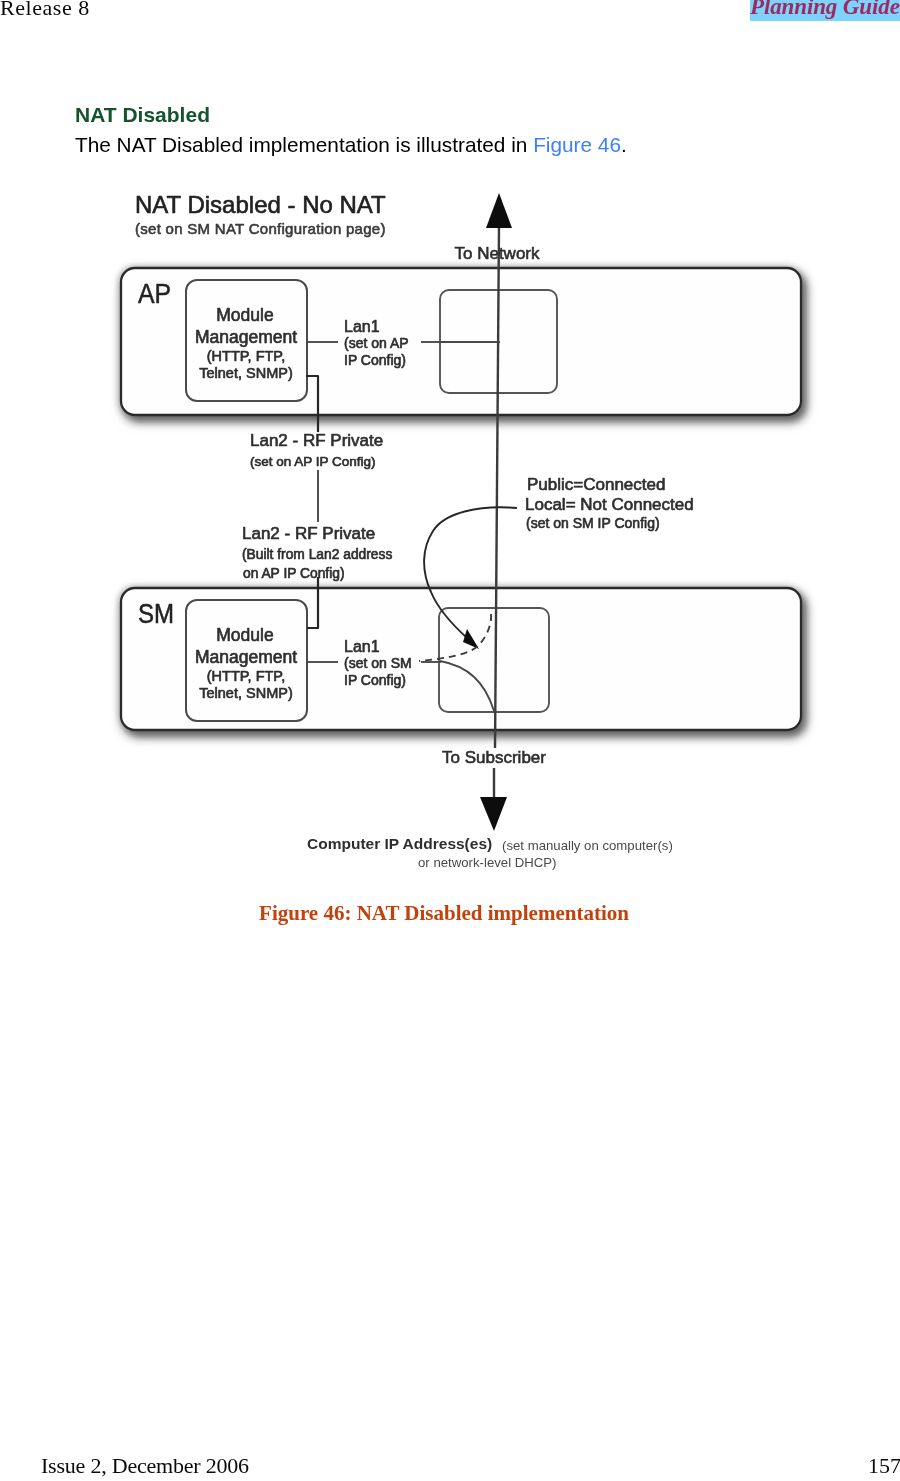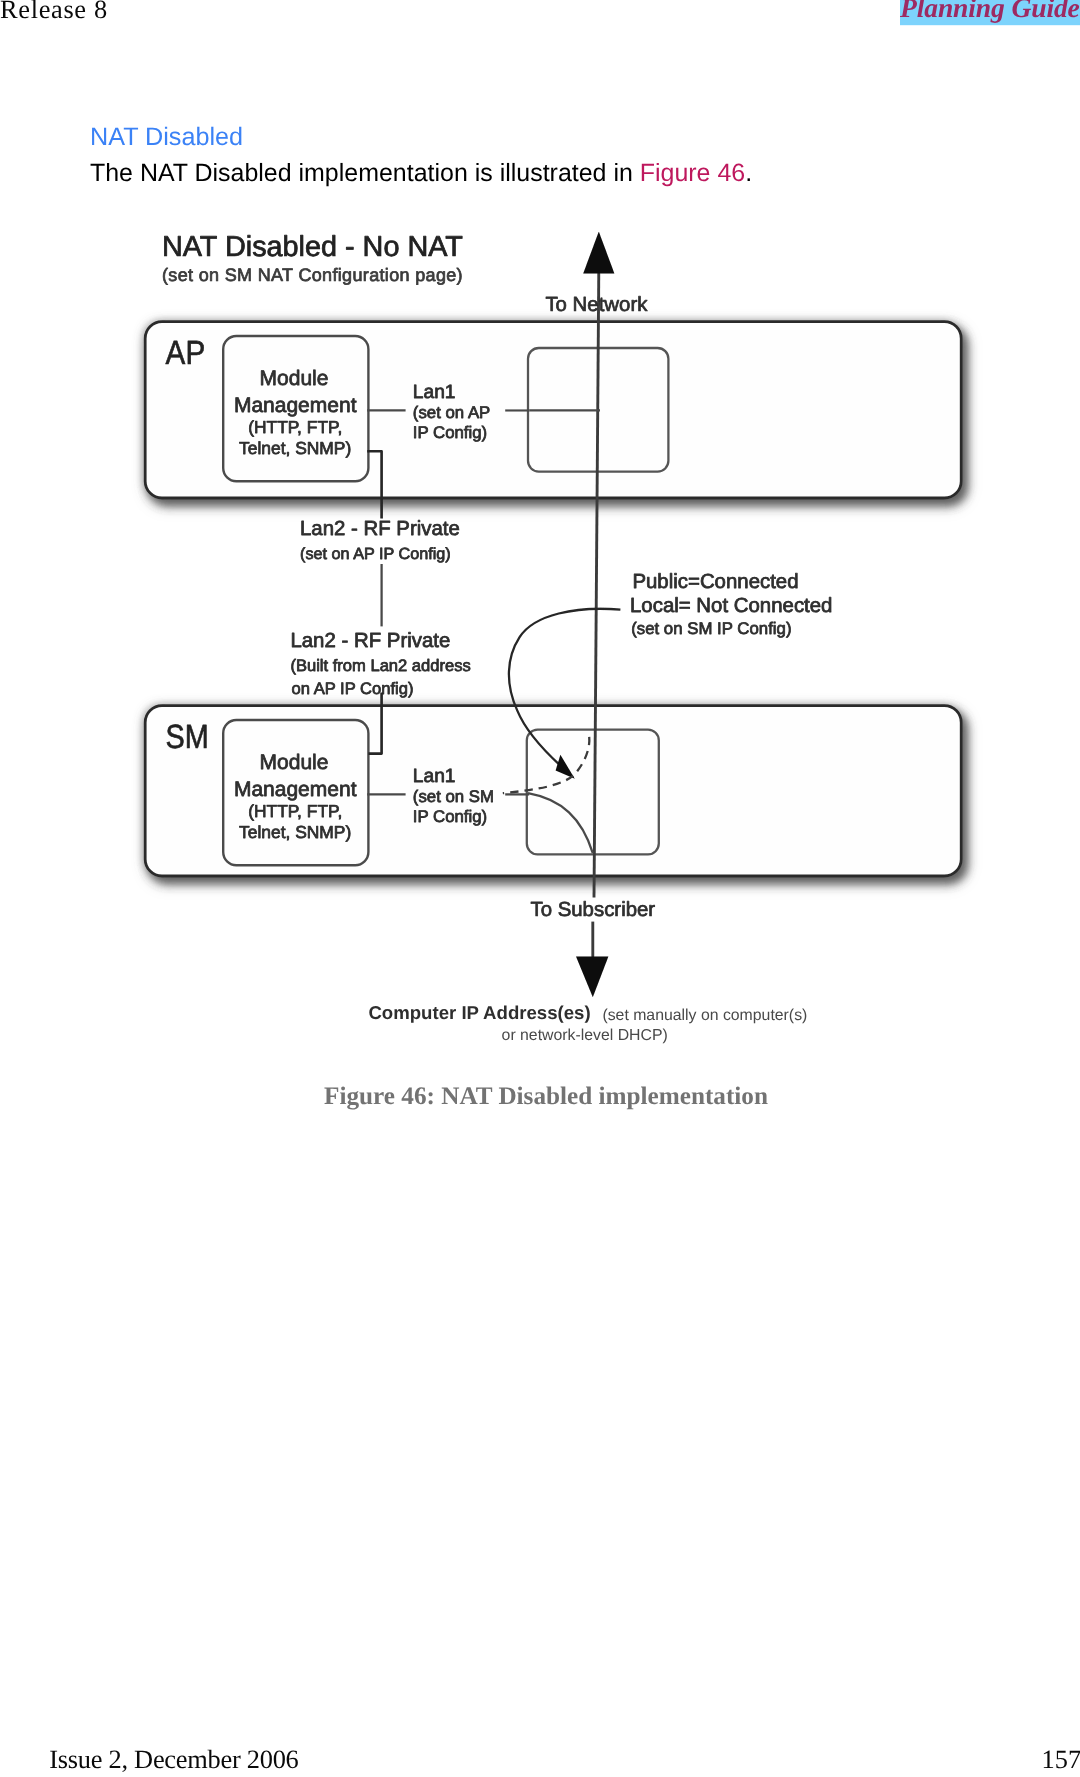--- a/index.html
+++ b/index.html
@@ -7,26 +7,26 @@
   body{width:900px;height:1481px;background:#ffffff;font-family:"Liberation Serif",serif;overflow:hidden;position:relative;}
   .page{position:absolute;inset:0;}
 
   
   .hdr{position:absolute;left:0;top:0;width:900px;height:34px;text-align:center;}
   .hdr-left{position:absolute;left:0px;top:-5px;font-family:"Liberation Serif",serif;font-size:22px;color:#0a0a0a;letter-spacing:0.55px;}
   .hdr-right{position:absolute;left:750px;top:0px;width:150px;height:21px;background:#7dd3fc;overflow:hidden;}
   .hdr-right span{position:absolute;left:0px;top:-6px;font-family:"Liberation Serif",serif;font-style:italic;font-weight:bold;font-size:23px;color:#9d2a62;letter-spacing:-0.12px;white-space:nowrap;}
 
   
-  .h3{position:absolute;left:75px;top:103px;font-family:"Liberation Sans",sans-serif;font-weight:normal;font-size:21px;color:#3b82f6;}
+  .h3{position:absolute;left:75px;top:103px;font-family:"Liberation Sans",sans-serif;font-weight:bold;font-size:21px;color:#14532d;}
   .para{position:absolute;left:75px;top:133px;font-family:"Liberation Sans",sans-serif;font-size:20.8px;color:#000;white-space:nowrap;}
-  .para a{color:#be185d;text-decoration:none;}
+  .para a{color:#3b82f6;text-decoration:none;}
 
   
-  .caption{position:absolute;left:0;top:901px;width:888px;text-align:center;font-family:"Liberation Serif",serif;font-weight:bold;font-size:21px;color:#737373;padding-left:11px;}
+  .caption{position:absolute;left:0;top:901px;width:888px;text-align:center;font-family:"Liberation Serif",serif;font-weight:bold;font-size:21px;color:#c2410c;}
 
   
   .ftr{position:absolute;left:0;top:1453px;width:900px;height:30px;font-family:"Liberation Serif",serif;font-size:22px;color:#0a0a0a;line-height:25px;}
   .ftr-left{position:absolute;left:0px;top:0;letter-spacing:-0.22px;margin-left:41px;}
   .ftr-mid{position:absolute;left:313px;top:0;letter-spacing:0.78px;}
   .ftr-right{position:absolute;right:-1px;top:0;}
 
   
   .fig{position:absolute;left:0px;top:0px;width:900px;height:900px;}
   .fig svg{display:block;}

